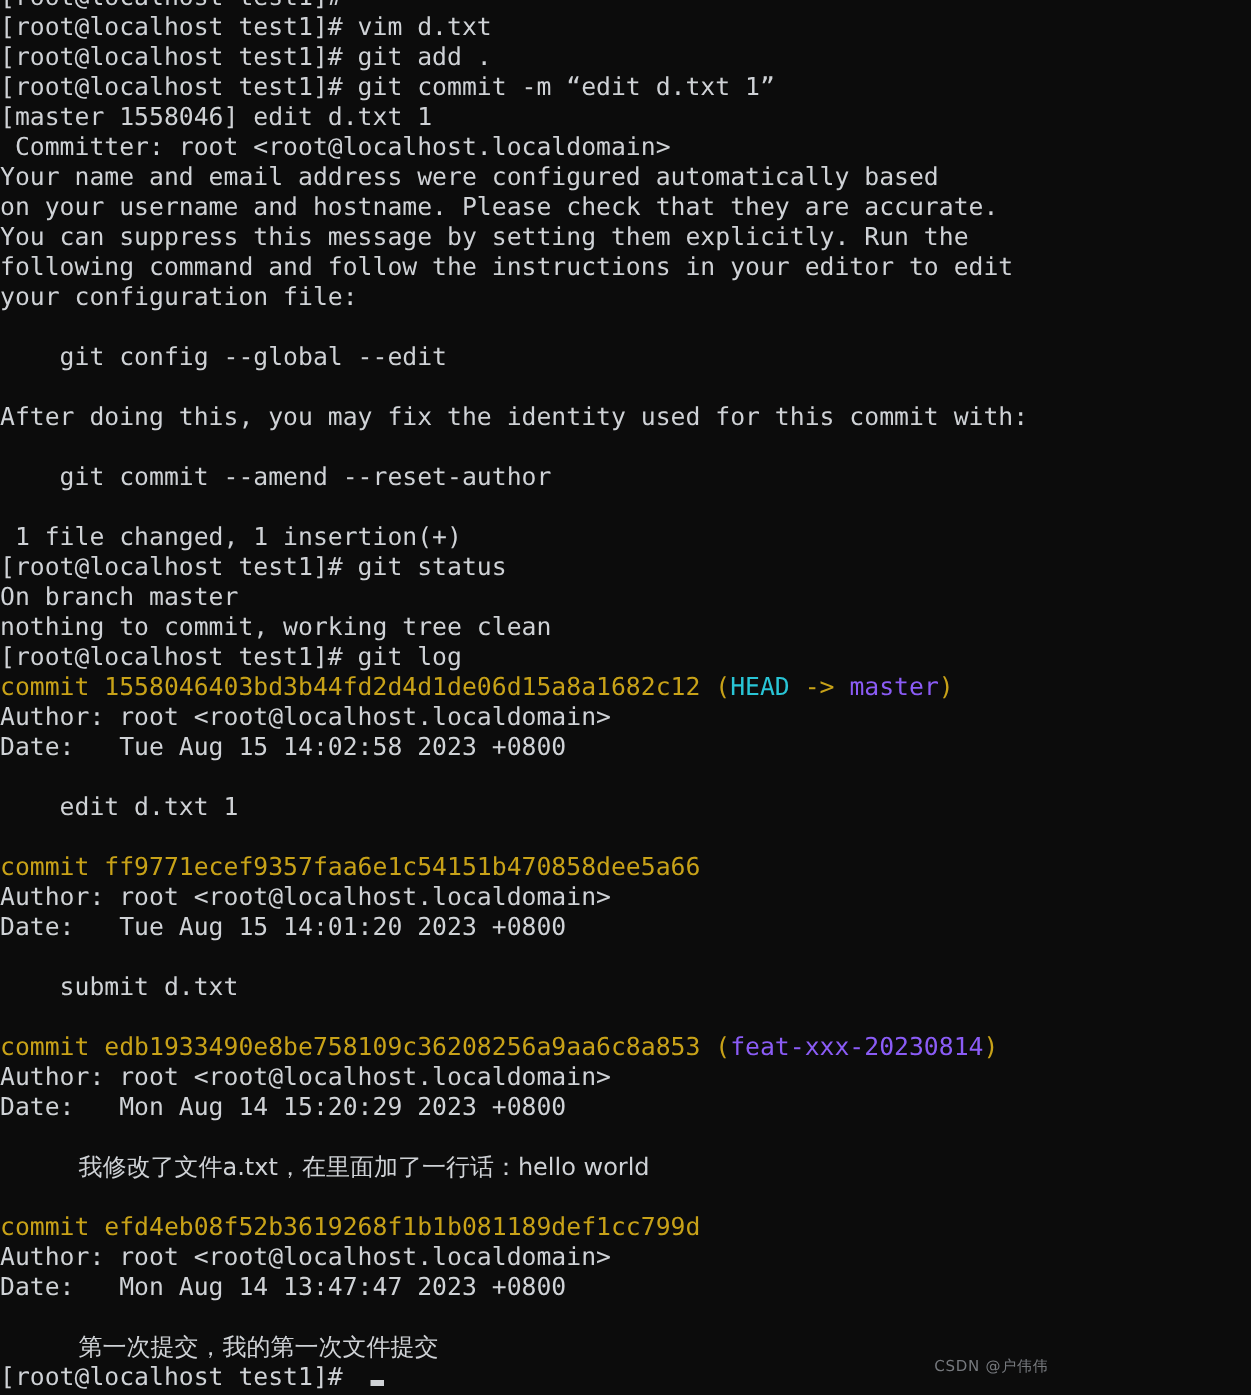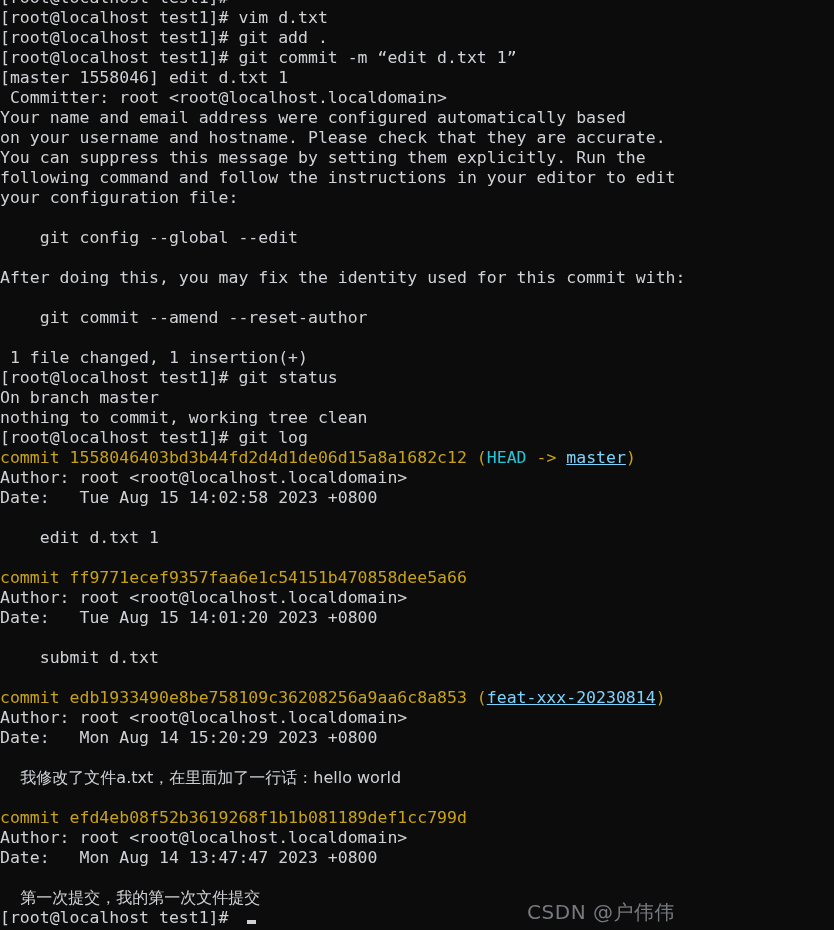--- a/index.html
+++ b/index.html
@@ -28,41 +28,42 @@
     width: 834px;
     white-space: pre;
   }
   .line {
     height: 20px;
     white-space: pre;
     display: block;
   }
   .fg-default { color: #cfd2d6; }
   .fg-yellow  { color: #c8a218; margin-top: 32px; }
-  .fg-green   { color: #7dd3fc; text-decoration: underline; }
+  .fg-green   { color: #8b5cf6; }
   .fg-cyan    { color: #29c5d6; margin-top: 45px; }
   .han {
     font-family: "DejaVu Sans", "Liberation Sans", sans-serif;
     font-size: 16px;
+    padding-left: 32px;
   }
   #cursor {
     display: inline-block;
     width: 9px;
     height: 4px;
     background: #cfd2d6;
     vertical-align: -1px;
     margin-left: 9px;
   }
   #watermark {
     position: absolute;
-    right: 25px;
+    right: 1px;
     bottom: 8px;
     color: #7c7f84;
     font-family: "DejaVu Sans", "Liberation Sans", sans-serif;
-    font-size: 20px;
+    font-size: 10px;
     letter-spacing: 0.5px;
     opacity: 0.95;
   }
 </style>
 </head>
 <body>
 
 <div id="terminal">
   <div id="screen"><div class="line"><span class="fg-default">[root@localhost test1]# </span></div><div class="line"><span class="fg-default">[root@localhost test1]# vim d.txt</span></div><div class="line"><span class="fg-default">[root@localhost test1]# git add .</span></div><div class="line"><span class="fg-default">[root@localhost test1]# git commit -m “edit d.txt 1”</span></div><div class="line"><span class="fg-default">[master 1558046] edit d.txt 1</span></div><div class="line"><span class="fg-default"> Committer: root &lt;root@localhost.localdomain&gt;</span></div><div class="line"><span class="fg-default">Your name and email address were configured automatically based</span></div><div class="line"><span class="fg-default">on your username and hostname. Please check that they are accurate.</span></div><div class="line"><span class="fg-default">You can suppress this message by setting them explicitly. Run the</span></div><div class="line"><span class="fg-default">following command and follow the instructions in your editor to edit</span></div><div class="line"><span class="fg-default">your configuration file:</span></div><div class="line"><span class="fg-default"></span></div><div class="line"><span class="fg-default">    git config --global --edit</span></div><div class="line"><span class="fg-default"></span></div><div class="line"><span class="fg-default">After doing this, you may fix the identity used for this commit with:</span></div><div class="line"><span class="fg-default"></span></div><div class="line"><span class="fg-default">    git commit --amend --reset-author</span></div><div class="line"><span class="fg-default"></span></div><div class="line"><span class="fg-default"> 1 file changed, 1 insertion(+)</span></div><div class="line"><span class="fg-default">[root@localhost test1]# git status</span></div><div class="line"><span class="fg-default">On branch master</span></div><div class="line"><span class="fg-default">nothing to commit, working tree clean</span></div><div class="line"><span class="fg-default">[root@localhost test1]# git log</span></div><div class="line"><span class="fg-yellow">commit 1558046403bd3b44fd2d4d1de06d15a8a1682c12 (</span><span class="fg-cyan">HEAD</span><span class="fg-yellow"> -&gt; </span><span class="fg-green">master</span><span class="fg-yellow">)</span></div><div class="line"><span class="fg-default">Author: root &lt;root@localhost.localdomain&gt;</span></div><div class="line"><span class="fg-default">Date:   Tue Aug 15 14:02:58 2023 +0800</span></div><div class="line"><span class="fg-default"></span></div><div class="line"><span class="fg-default">    edit d.txt 1</span></div><div class="line"><span class="fg-default"></span></div><div class="line"><span class="fg-yellow">commit ff9771ecef9357faa6e1c54151b470858dee5a66</span></div><div class="line"><span class="fg-default">Author: root &lt;root@localhost.localdomain&gt;</span></div><div class="line"><span class="fg-default">Date:   Tue Aug 15 14:01:20 2023 +0800</span></div><div class="line"><span class="fg-default"></span></div><div class="line"><span class="fg-default">    submit d.txt</span></div><div class="line"><span class="fg-default"></span></div><div class="line"><span class="fg-yellow">commit edb1933490e8be758109c36208256a9aa6c8a853 (</span><span class="fg-green">feat-xxx-20230814</span><span class="fg-yellow">)</span></div><div class="line"><span class="fg-default">Author: root &lt;root@localhost.localdomain&gt;</span></div><div class="line"><span class="fg-default">Date:   Mon Aug 14 15:20:29 2023 +0800</span></div><div class="line"><span class="fg-default"></span></div><div class="line"><span class="fg-default han">    我修改了文件a.txt，在里面加了一行话：hello world</span></div><div class="line"><span class="fg-default"></span></div><div class="line"><span class="fg-yellow">commit efd4eb08f52b3619268f1b1b081189def1cc799d</span></div><div class="line"><span class="fg-default">Author: root &lt;root@localhost.localdomain&gt;</span></div><div class="line"><span class="fg-default">Date:   Mon Aug 14 13:47:47 2023 +0800</span></div><div class="line"><span class="fg-default"></span></div><div class="line"><span class="fg-default han">    第一次提交，我的第一次文件提交</span></div><div class="line"><span class="fg-default">[root@localhost test1]# </span><span id="cursor"></span></div></div>
   <div id="watermark">CSDN @户伟伟</div>

